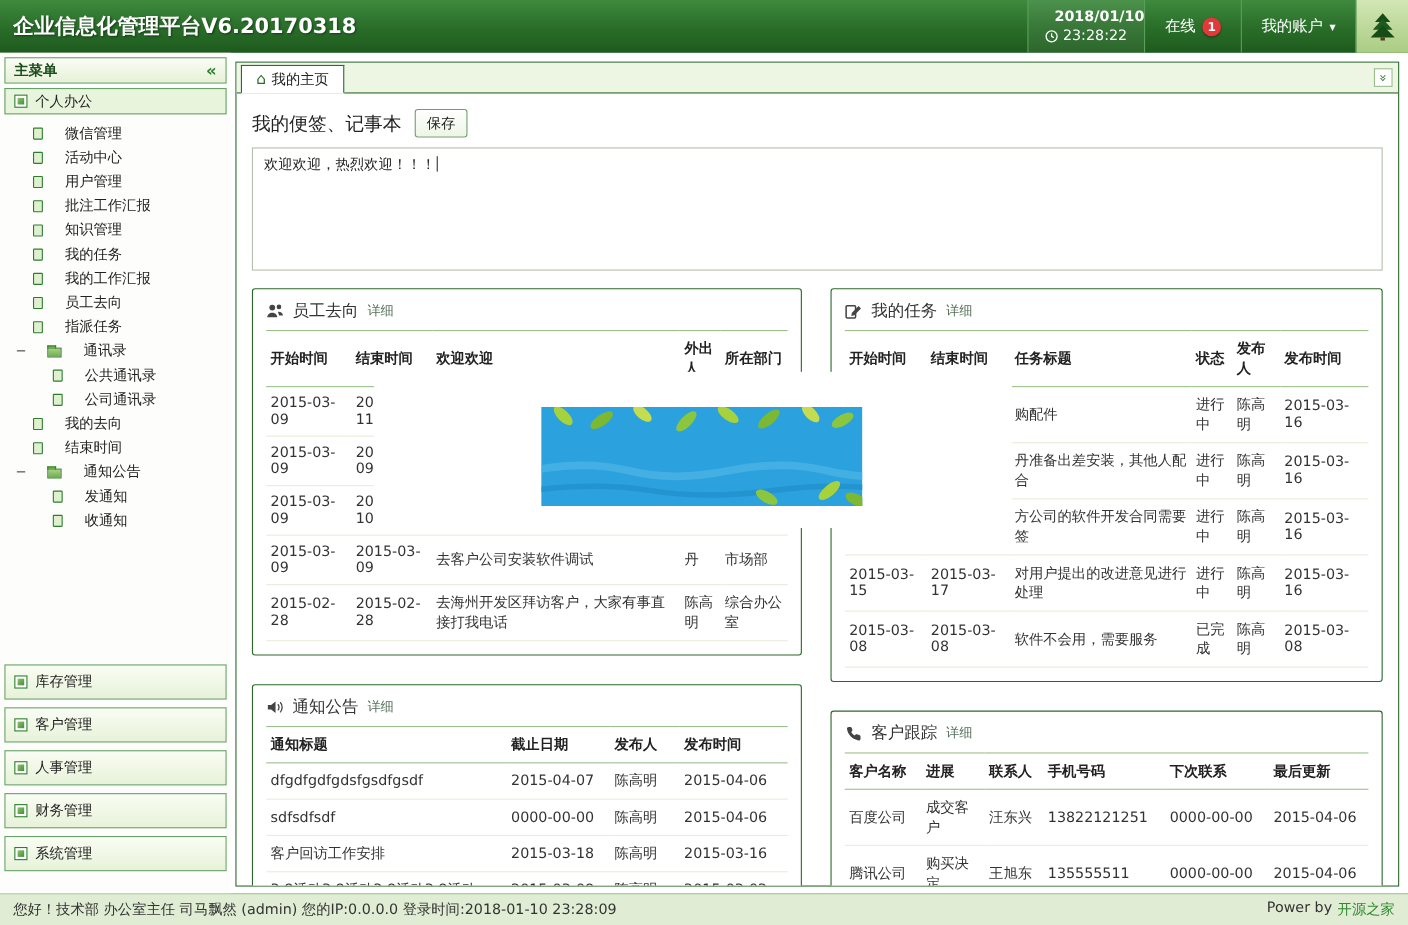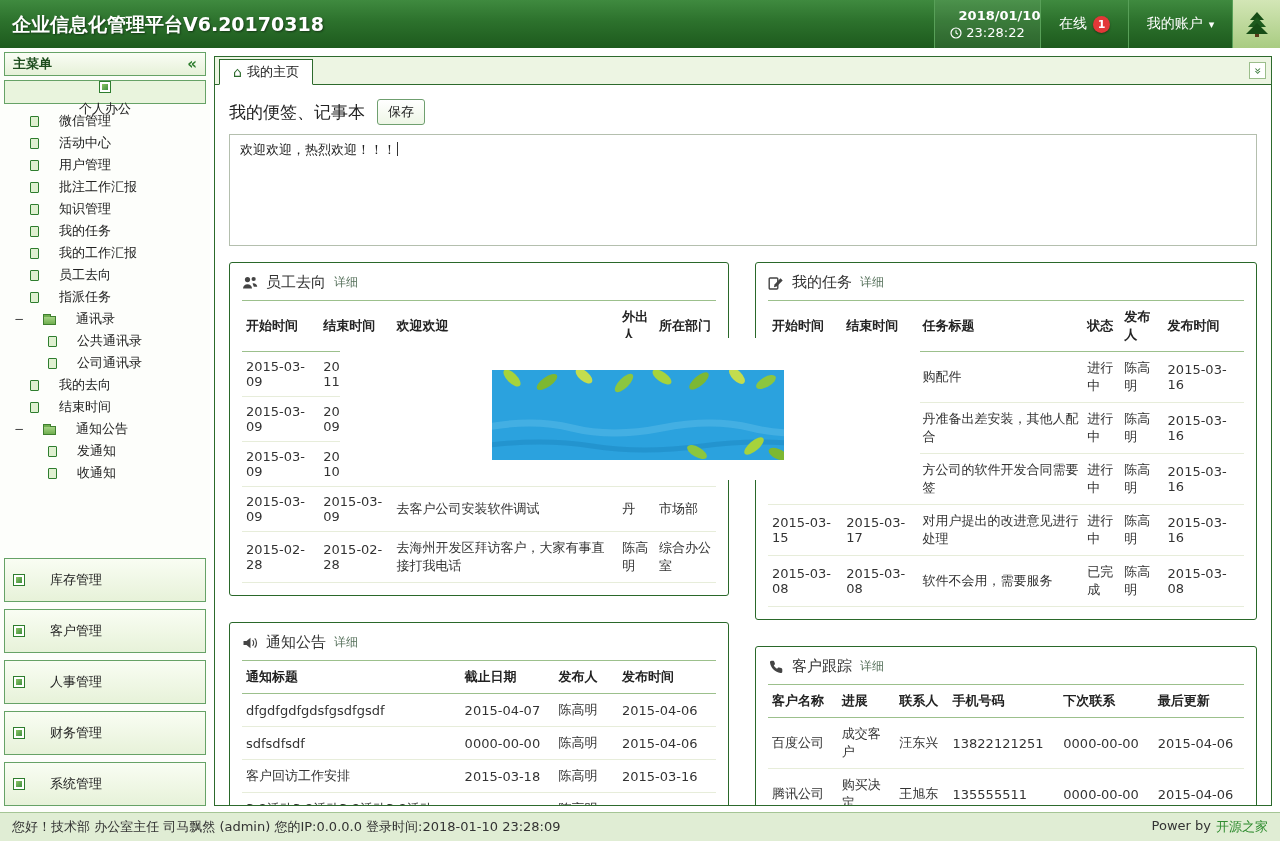--- a/index.html
+++ b/index.html
@@ -25,48 +25,48 @@
   .tb-online { width:88px; flex-direction:row; gap:6px; font-size:14px; cursor:pointer; }
   .badge { width:17px; height:17px; border-radius:50%; background:#e23838; color:#fff;
     font-size:11px; font-weight:bold; display:flex; align-items:center; justify-content:center;
     box-shadow:0 1px 2px rgba(0,0,0,.4); }
   .tb-account { width:104px; flex-direction:row; gap:6px; font-size:14px; cursor:pointer; }
   .tb-caret { font-size:11px; }
   .tb-tree { width:48px; background:linear-gradient(#d3e6b6,#a9cc82); cursor:pointer; }
   
   .layout { display:flex; height:764px; }
   
-  .sidebar { width:210px; flex:0 0 210px; padding:4px 4px 6px 4px; display:flex;
+  .sidebar { width:210px; flex:0 0 210px; padding:4px 4px 20px 4px; display:flex;
     flex-direction:column; background:#fdfefb; }
   .menu-header { height:24px; border:1px solid #66a266; background:linear-gradient(#fafdf5,#e6f1d8);
     display:flex; justify-content:space-between; align-items:center; padding:0 8px;
     font-size:13px; font-weight:bold; color:#1d4d1d; }
   .collapse-glyph { color:#2e7d2e; font-size:15px; cursor:pointer; }
   .section-header { margin-top:4px; height:24px; border:1px solid #66a266; background:#e9f4dd;
-    display:flex; align-items:center; gap:7px; padding:0 8px; font-size:13px; color:#222; cursor:pointer;flex-direction:column; }
+    display:flex; align-items:center; gap:7px; padding:0 8px; font-size:13px; color:#222; cursor:pointer; }
   .sq-icon { width:12px; height:12px; border:1px solid #2e7d2e; background:#fff;
     position:relative; display:inline-block; flex:0 0 auto; }
   .sq-icon::after { content:""; position:absolute; left:2px; top:2px; right:2px; bottom:2px;
     background:linear-gradient(135deg,#8cc465,#3f8f3f); }
   .tree { padding-top:6px; }
   .tree-item { display:flex; align-items:center; height:22px; gap:20px; font-size:13px;
     color:#222; cursor:pointer; padding-left:26px; }
   .tree-item.folder { padding-left:10px; }
   .tree-item.child { padding-left:44px; }
   .toggle { width:9px; text-align:center; font-size:12px; color:#444; }
   .file-icon { width:9px; height:11px; border:1px solid #2e7d2e; background:#dff0d0;
     border-radius:1px; display:inline-block; flex:0 0 auto; }
   .folder-icon { width:13px; height:9px; background:linear-gradient(#a5d285,#6fae4f);
     border:1px solid #3f7f2f; display:inline-block; position:relative; flex:0 0 auto; margin-top:2px; }
   .folder-icon::before { content:""; position:absolute; top:-3px; left:-1px; width:6px; height:2px;
     background:#6fae4f; border:1px solid #3f7f2f; border-bottom:none; }
   .spacer { flex:1; }
   .accordion { display:flex; flex-direction:column; gap:7px; }
-  .acc-item { height:44px; border:1px solid #66a266; background:linear-gradient(#f9fdf3,#e7f2d9);
-    display:flex; align-items:center; gap:25px; padding:0 8px; font-size:13px; color:#222; cursor:pointer; }
+  .acc-item { height:32px; border:1px solid #66a266; background:linear-gradient(#f9fdf3,#e7f2d9);
+    display:flex; align-items:center; gap:7px; padding:0 8px; font-size:13px; color:#222; cursor:pointer; }
   
   .main { flex:1; margin:8px 8px 6px 4px; border:1px solid #2d6a2d; display:flex;
     flex-direction:column; overflow:hidden; background:#fff; }
   .tabstrip { height:28px; flex:0 0 28px; background:#edf5e3; border-bottom:1px solid #2d6a2d;
     display:flex; align-items:flex-end; padding-left:4px; position:relative; }
   .tab { height:26px; margin-bottom:-1px; background:#fff; border:1px solid #2d6a2d;
     border-bottom:1px solid #fff; display:flex; align-items:center; gap:5px; padding:0 13px;
     font-size:13px; color:#222; cursor:pointer; }
   .home-glyph { color:#2d6a2d; font-size:14px; }
   .tab-overflow { position:absolute; right:5px; top:5px; width:17px; height:17px;

